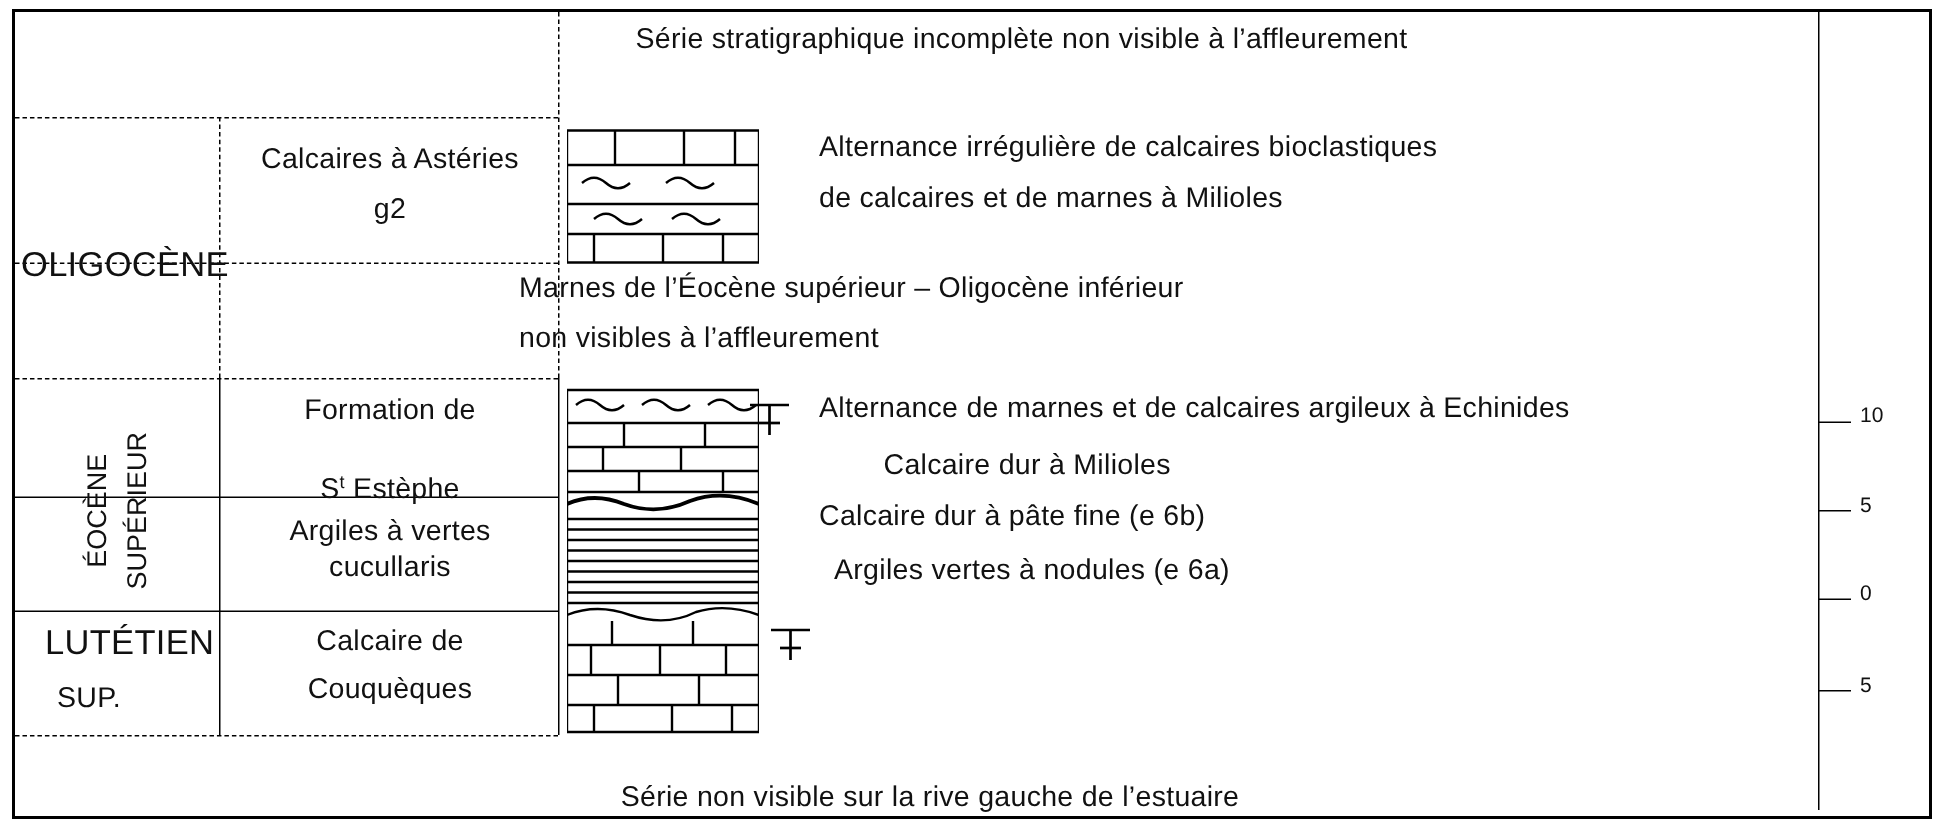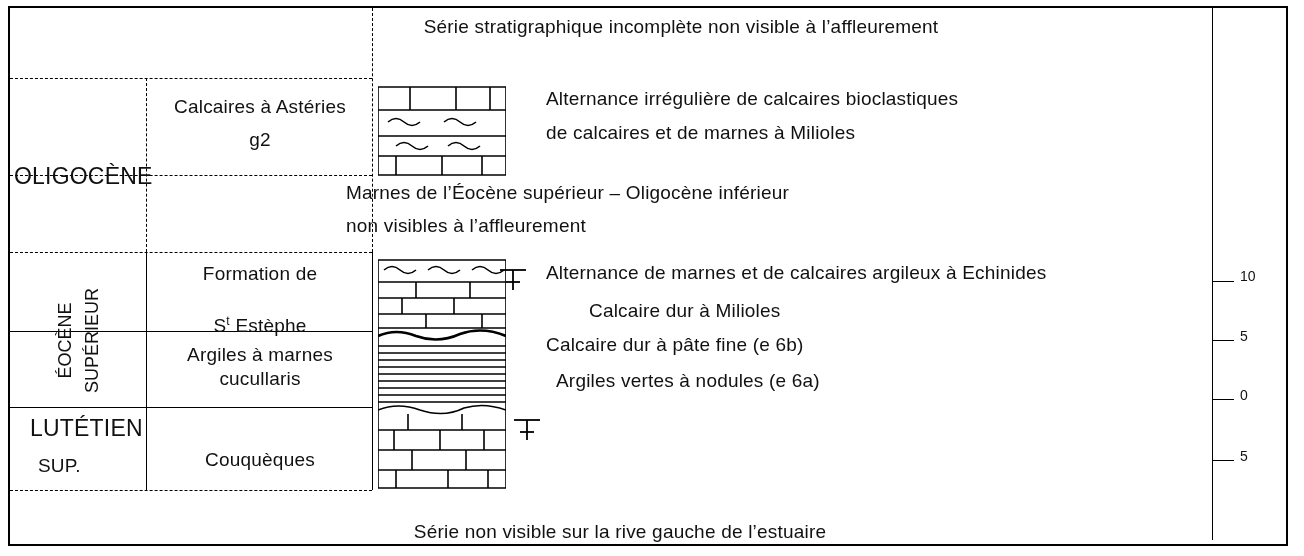--- a/index.html
+++ b/index.html
@@ -53,23 +53,24 @@
 
   <div class="txt" style="left:30px;top:415px;font-size:23px;">LUTÉTIEN</div>
   <div class="txt" style="left:38px;top:455px;font-size:19px;">SUP.</div>
 
   <div class="txt ctr" style="left:150px;top:96px;width:220px;">Calcaires à Astéries</div>
   <div class="txt ctr" style="left:150px;top:129px;width:220px;">g2</div>
 
   <div class="txt ctr" style="left:150px;top:263px;width:220px;">Formation de</div>
   <div class="txt ctr" style="left:150px;top:298px;width:220px;margin-top:16px;"><span>S</span><sup style="font-size:12px;">t</sup><span> Estèphe</span></div>
 
-  <div class="txt ctr" style="left:150px;top:344px;width:220px;">Argiles à marnes</div>
+  <div class="txt ctr" style="left:150px;top:344px;width:220px;">Argiles à vertes</div>
   <div class="txt ctr" style="left:150px;top:368px;width:220px;">cucullaris</div>
 
+  <div class="txt ctr" style="left:150px;top:417px;width:220px;">Calcaire de</div>
   <div class="txt ctr" style="left:150px;top:449px;width:220px;">Couquèques</div>
 
   <div class="txt" style="left:346px;top:182px;">Marnes de l’Éocène supérieur – Oligocène inférieur</div>
   <div class="txt" style="left:346px;top:215px;">non visibles à l’affleurement</div>
 
   <div class="logcol" style="top:86px;">
     <svg width="128" height="90" viewBox="0 0 128 90">
       <g stroke="#000" stroke-width="1.6" fill="none">
         <line x1="0" y1="1" x2="128" y2="1"></line>
         <line x1="0" y1="1" x2="0" y2="89"></line>

